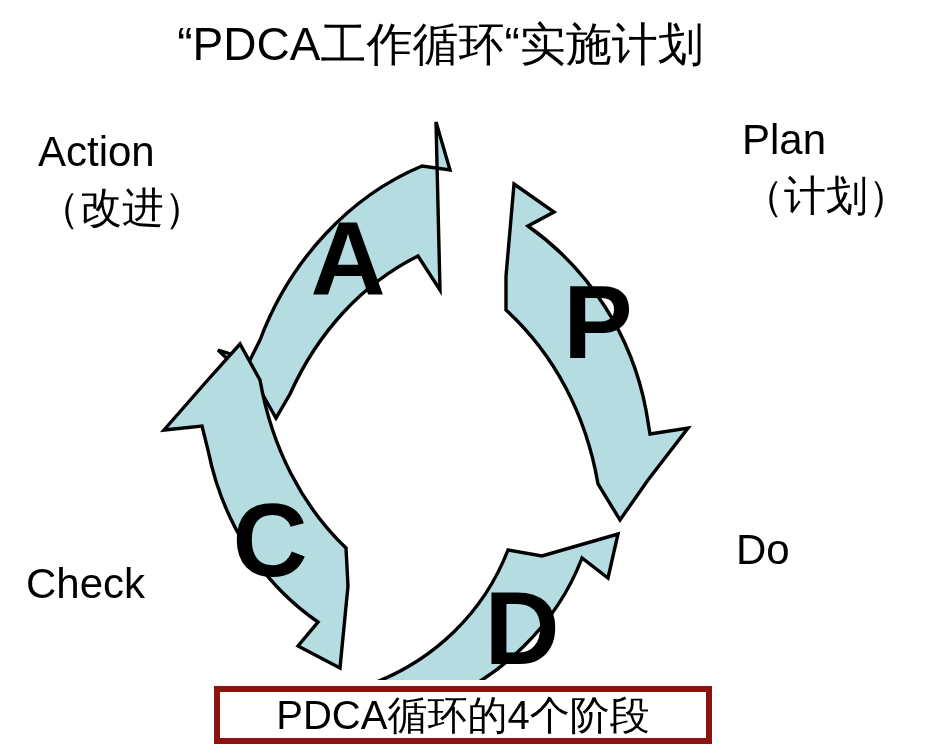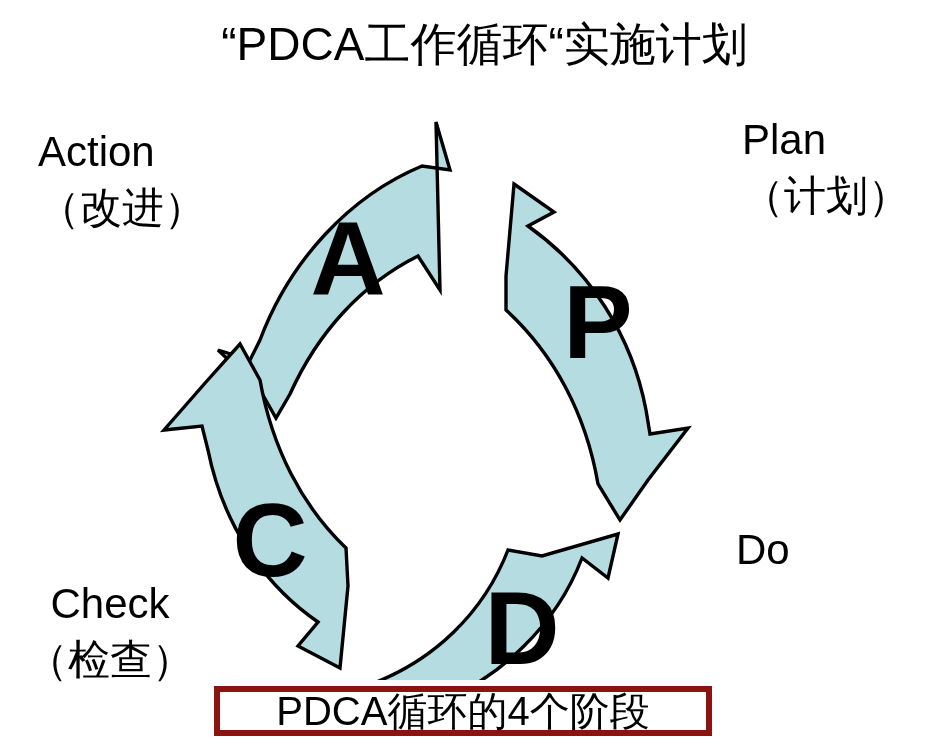--- a/index.html
+++ b/index.html
@@ -30,56 +30,55 @@
     left: 0;
     top: 16px;
     width: 881px;
     text-align: center;
     font-size: 46px;
     line-height: 56px;
     font-weight: 400;
     letter-spacing: 0px;
     white-space: nowrap;
     font-family: "Liberation Sans", "DejaVu Sans", sans-serif;
-    padding-left: 44px;
   }
 
   
   .corner-label {
     position: absolute;
     font-size: 42px;
     line-height: 56px;
     font-weight: 400;
     white-space: nowrap;
     font-family: "Liberation Sans", "DejaVu Sans", sans-serif;
   }
   .corner-label .en { display: block; }
   .corner-label .cn { display: block; }
 
   #label-action { left: 38px;  top: 124px; text-align: left; }
   #label-plan   { left: 742px; top: 112px; text-align: left; }
-  #label-check  { left: 26px;  top: 576px; text-align: center; }
+  #label-check  { left: 26px;  top: 556px; text-align: right; }
   #label-do     { left: 736px; top: 522px; text-align: left; }
 
   
   #cycle {
     position: absolute;
     left: 150px;
     top: 100px;
     width: 650px;
     height: 580px;
   }
 
   
   #caption-box {
     position: absolute;
     left: 214px;
     top: 686px;
     width: 498px;
-    height: 50px;
+    height: 58px;
     box-sizing: border-box;
     border: 6px solid #8c1410;
     background: #ffffff;
     display: flex;
     align-items: center;
     justify-content: center;
   }
   #caption-text {
     font-size: 40px;
     line-height: 44px;
@@ -109,21 +108,20 @@
     <span class="cn">（计划）</span>
   </div>
 
   <div class="corner-label" id="label-action">
     <span class="en">Action</span>
     <span class="cn">（改进）</span>
   </div>
 
   <div class="corner-label" id="label-check">
     <span class="en">Check</span>
-    <span class="cn">（检查）</span>
   </div>
 
   <div class="corner-label" id="label-do">
     <span class="en">Do</span>
   </div>
 
   <svg id="cycle" viewBox="0 0 650 580">
 
     <g>
       <path d="M 286 22

